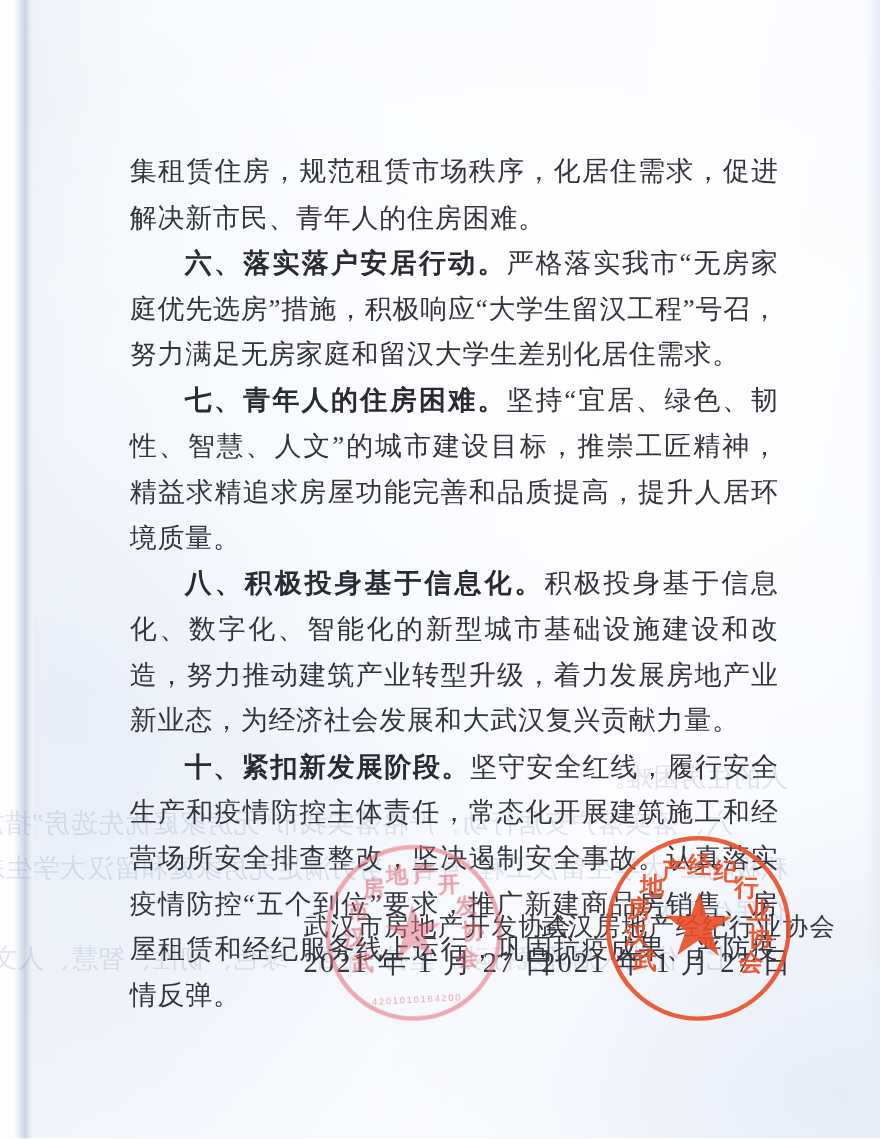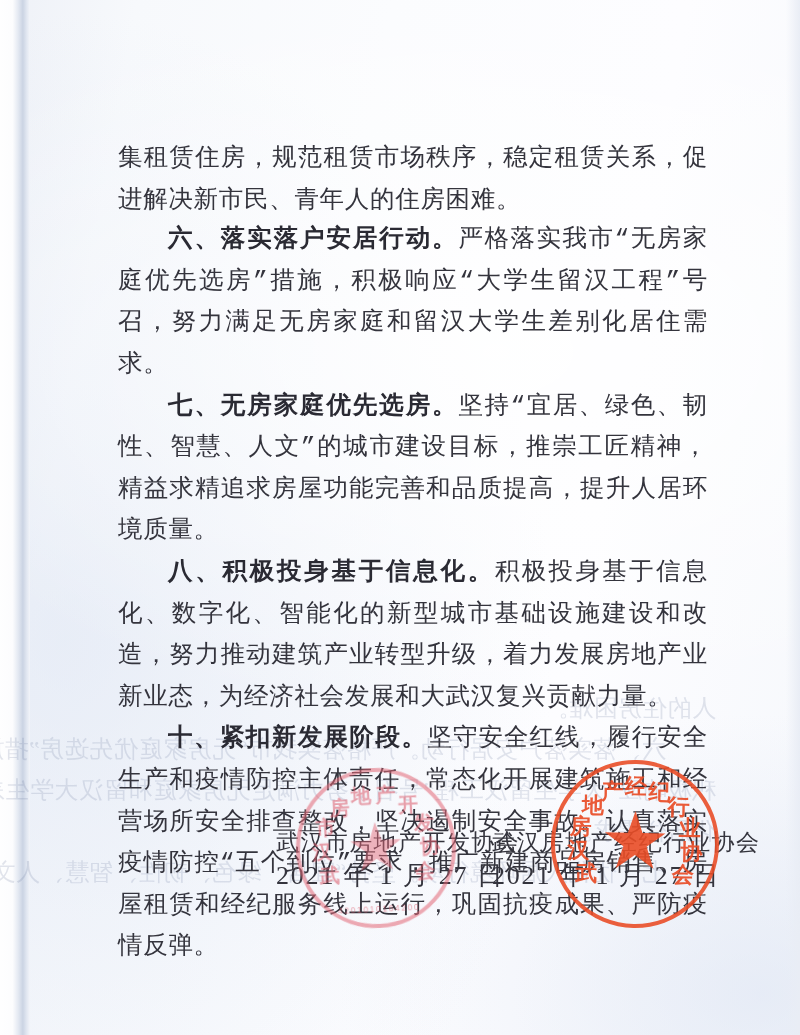--- a/index.html
+++ b/index.html
@@ -79,21 +79,20 @@
     letter-spacing: 0.7px;
     text-align: justify;
     text-justify: inter-ideograph;
   }
   #body-text p {
     margin: 0;
     text-indent: 0;
   }
   #body-text p.indent {
     text-indent: 50px;
-    font-family: Liberation Mono, monospace;
   }
   #body-text .heading {
     font-weight: bold;
     letter-spacing: 1.1px;
     color: #2a2a33;
   }
 
   
   #sign-block {
     position: absolute;
@@ -219,23 +218,23 @@
 
   <div id="showthrough">
       <div class="st-line">人的住房困难。</div>
       <div class="st-line st-indent">六、落实落户安居行动。严格落实我市“无房家庭优先选房”措施，</div>
       <div class="st-line">积极响应“大学生留汉工程”号召，努力满足无房家庭和留汉大学生差别</div>
       <div class="st-line">化居住需求。</div>
       <div class="st-line st-indent">七、优化人居环境行动。坚持“宜居、绿色、韧性、智慧、人文”的</div>
     </div>
 
   <div id="body-text">
-      <p><span>集租赁住房，规范租赁市场秩序，稳定租赁关系，促进解决新市民、青年人的住房困难。</span></p>
+      <p><span>集租赁住房，规范租赁市场秩序，化居住需求，促进解决新市民、青年人的住房困难。</span></p>
       <p class="indent"><span class="heading">六、落实落户安居行动。</span><span>严格落实我市“无房家庭优先选房”措施，积极响应“大学生留汉工程”号召，努力满足无房家庭和留汉大学生差别化居住需求。</span></p>
-      <p class="indent"><span class="heading">七、无房家庭优先选房。</span><span>坚持“宜居、绿色、韧性、智慧、人文”的城市建设目标，推崇工匠精神，精益求精追求房屋功能完善和品质提高，提升人居环境质量。</span></p>
+      <p class="indent"><span class="heading">七、青年人的住房困难。</span><span>坚持“宜居、绿色、韧性、智慧、人文”的城市建设目标，推崇工匠精神，精益求精追求房屋功能完善和品质提高，提升人居环境质量。</span></p>
       <p class="indent"><span class="heading">八、积极投身基于信息化。</span><span>积极投身基于信息化、数字化、智能化的新型城市基础设施建设和改造，努力推动建筑产业转型升级，着力发展房地产业新业态，为经济社会发展和大武汉复兴贡献力量。</span></p>
       <p class="indent"><span class="heading">十、紧扣新发展阶段。</span><span>坚守安全红线，履行安全生产和疫情防控主体责任，常态化开展建筑施工和经营场所安全排查整改，坚决遏制安全事故。认真落实疫情防控“五个到位”要求，推广新建商品房销售、房屋租赁和经纪服务线上运行，巩固抗疫成果、严防疫情反弹。</span></p>
     </div>
 
   <div id="sign-block">
     <div class="sign-col" id="sign-col-left">
       <div>武汉市房地产开发协会</div>
       <div class="sign-date">2021 年 1 月 27 日</div>
     </div>
     <div class="sign-col" id="sign-col-right">

